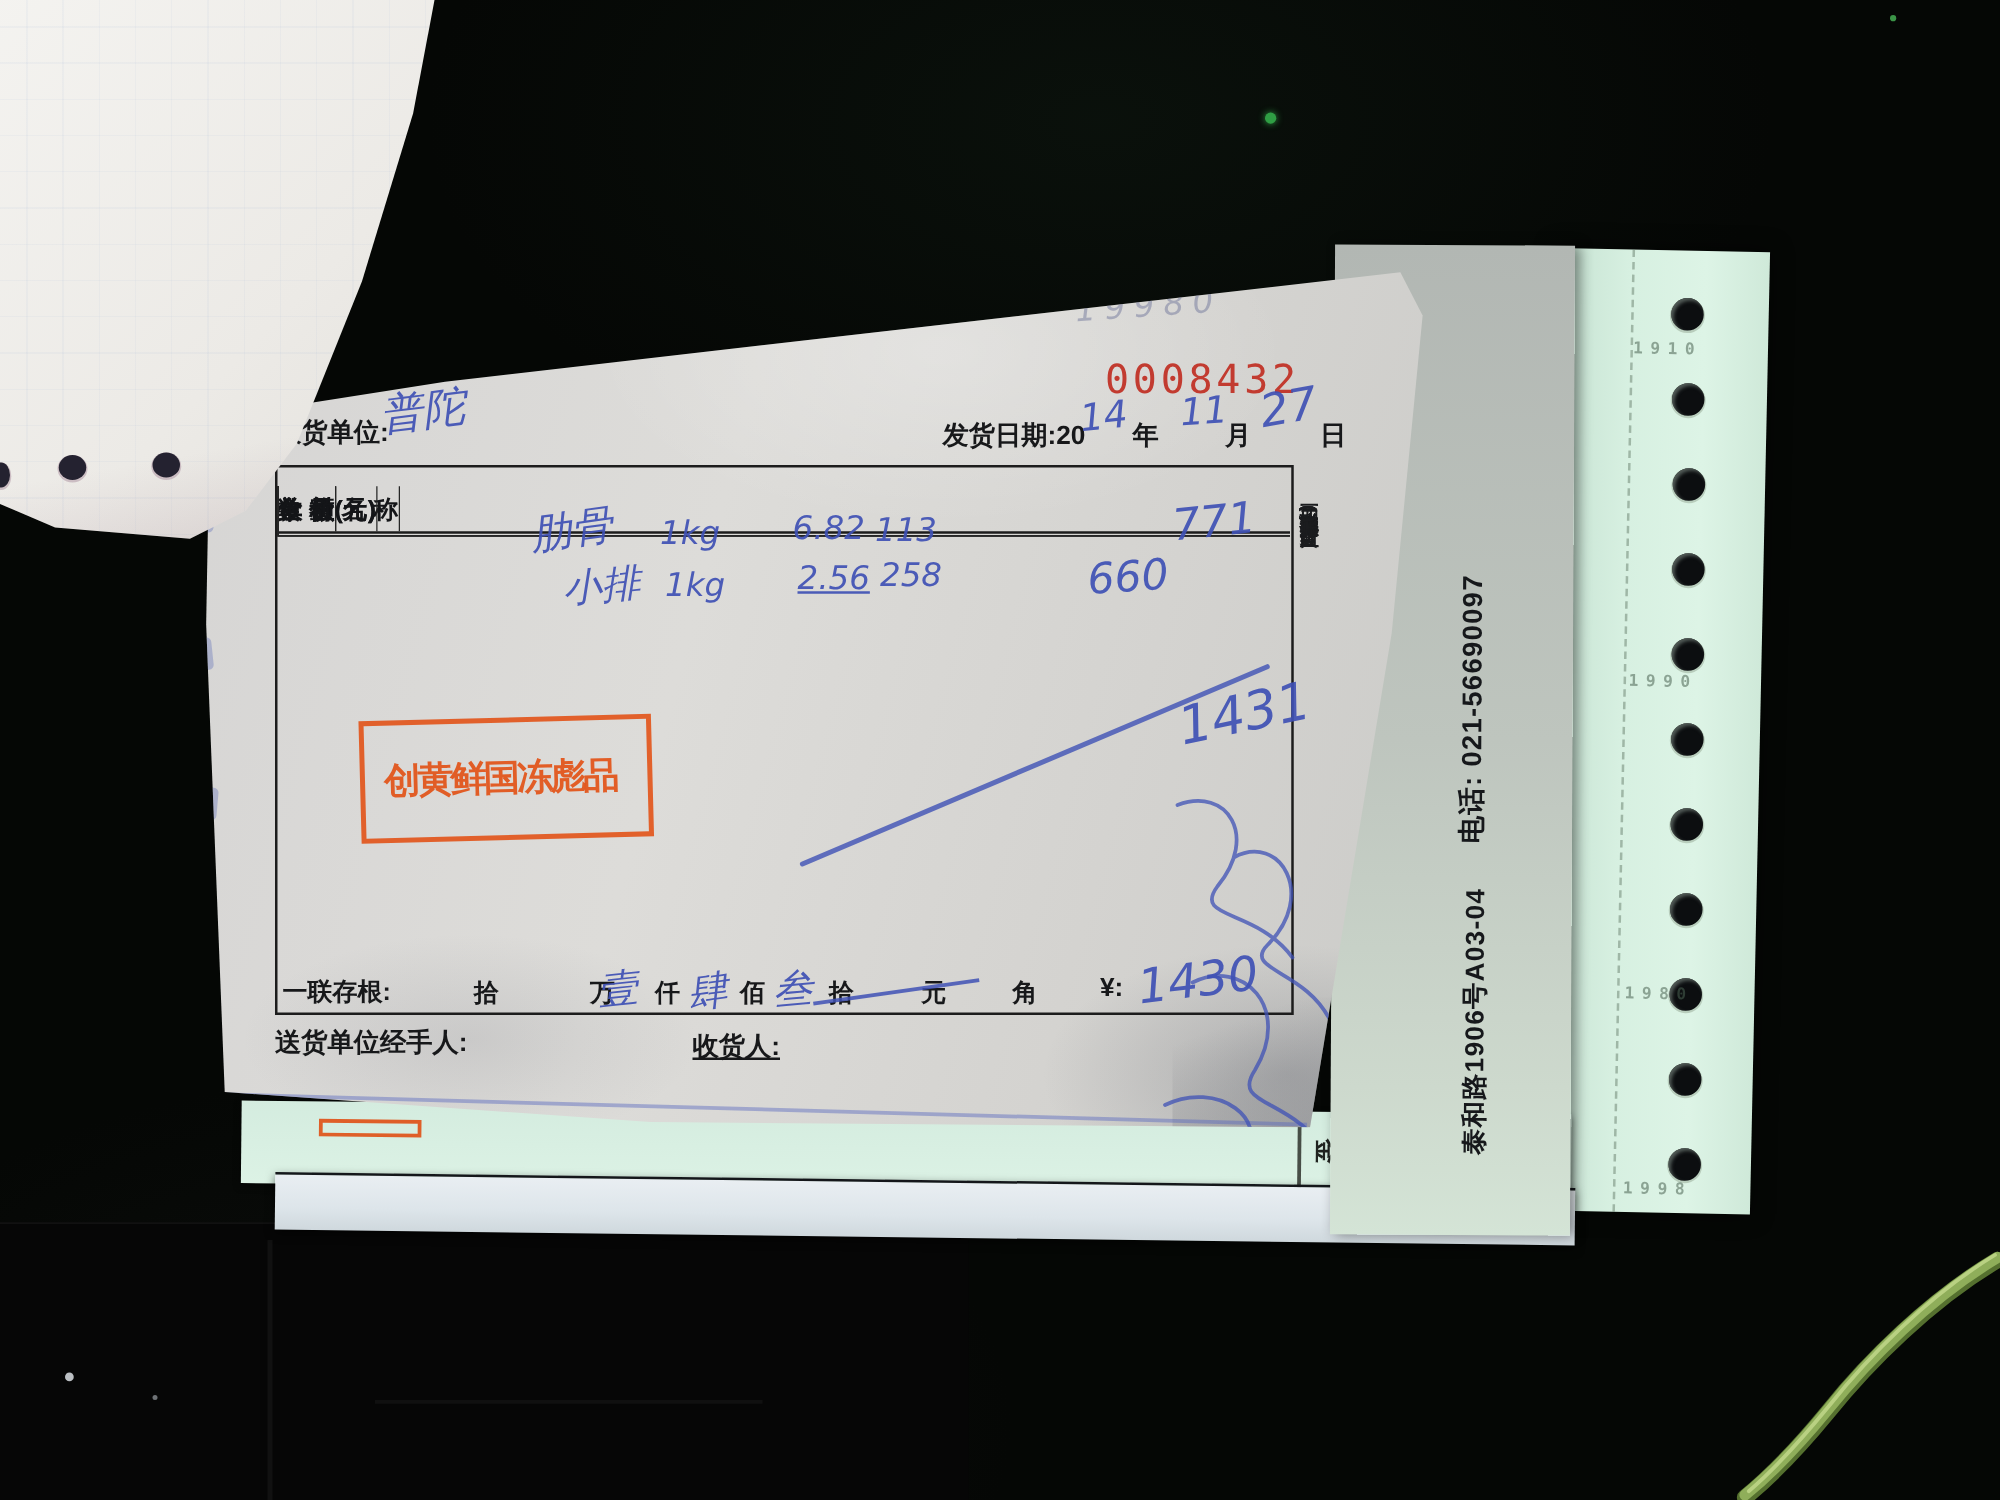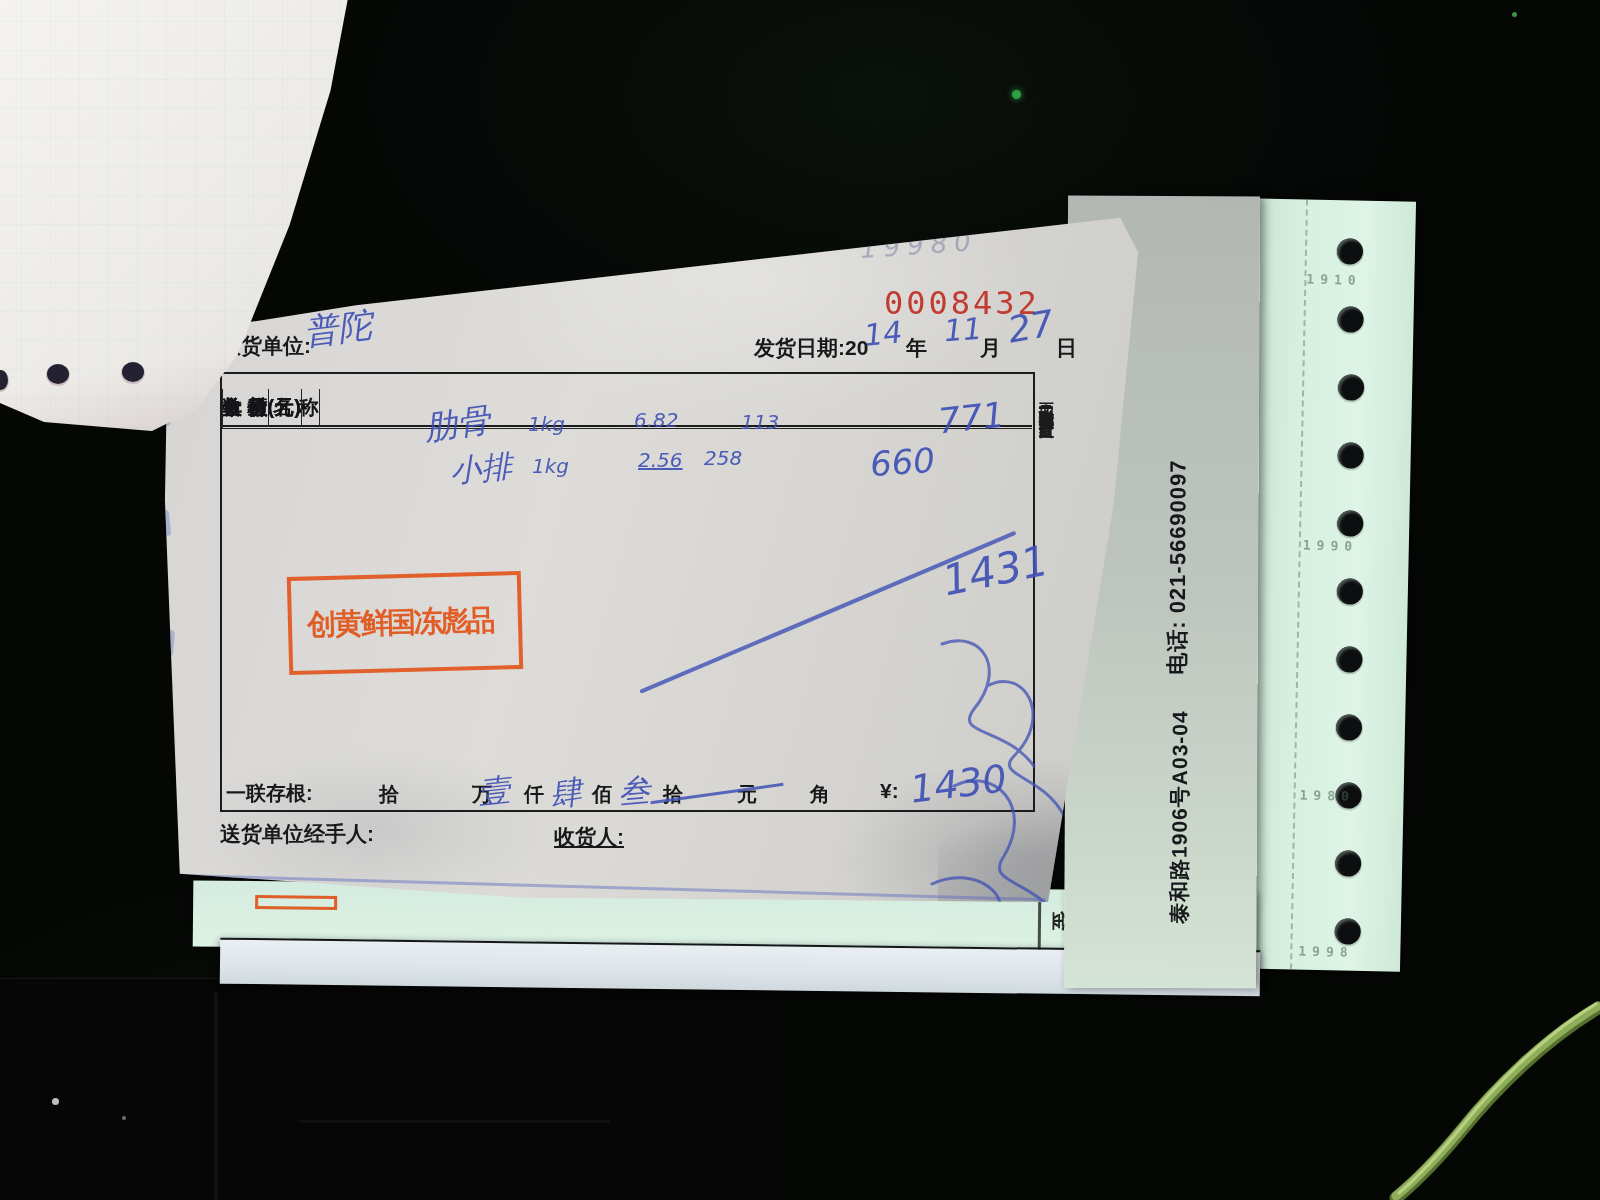--- a/index.html
+++ b/index.html
@@ -95,25 +95,25 @@
   .unit-char{top:9px;font-size:20px;font-weight:bold;}
   .u0{left:157px}.u1{left:250px}.u2{left:302px}.u3{left:370px}.u4{left:441px}.u5{left:515px}.u6{left:588px}
   .digit-wan{left:256px;top:-2px;font-size:32px;transform:rotate(-6deg);}
   .digit-qian{left:328px;top:0px;font-size:32px;transform:rotate(-8deg);}
   .digit-bai{left:396px;top:-2px;font-size:32px;transform:rotate(-5deg);}
   .hw-dash{left:428px;top:20px;width:134px;height:3px;background:#3f51b5;transform:rotate(-8deg);opacity:.85;}
   .currency-label{left:658px;top:7px;font-size:21px;font-weight:bold;}
   .currency-value{left:688px;top:-10px;font-size:38px;transform:rotate(-7deg);}
 
   
-  .hw{font-size:20px;}
+  .hw{font-size:26px;}
   .hw-r1-name{left:202px;top:28px;font-size:33px;transform:rotate(-8deg);}
   .hw-r1-unit{left:306px;top:38px;}
   .hw-r1-qty{left:412px;top:34px;font-style:italic;}
-  .hw-r1-price{left:478px;top:36px;margin-left:41px;}
+  .hw-r1-price{left:478px;top:36px;}
   .hw-r1-amt{left:716px;top:24px;font-size:35px;transform:rotate(-6deg);}
   .hw-r2-name{left:228px;top:74px;font-size:31px;transform:rotate(-5deg);}
   .hw-r2-unit{left:310px;top:80px;}
   .hw-r2-qty{left:416px;top:74px;text-decoration:underline;}
   .hw-r2-price{left:482px;top:72px;}
   .hw-r2-amt{left:648px;top:68px;font-size:34px;transform:rotate(-4deg);}
   .hw-sum{left:720px;top:172px;font-size:42px;transform:rotate(-12deg);}
   .hw-line{left:418px;top:316px;width:408px;height:3.5px;background:#3f51b5;opacity:.8;
     transform:rotate(-23deg);transform-origin:left center;border-radius:2px;}
   .scribble-svg{left:690px;top:250px;}

